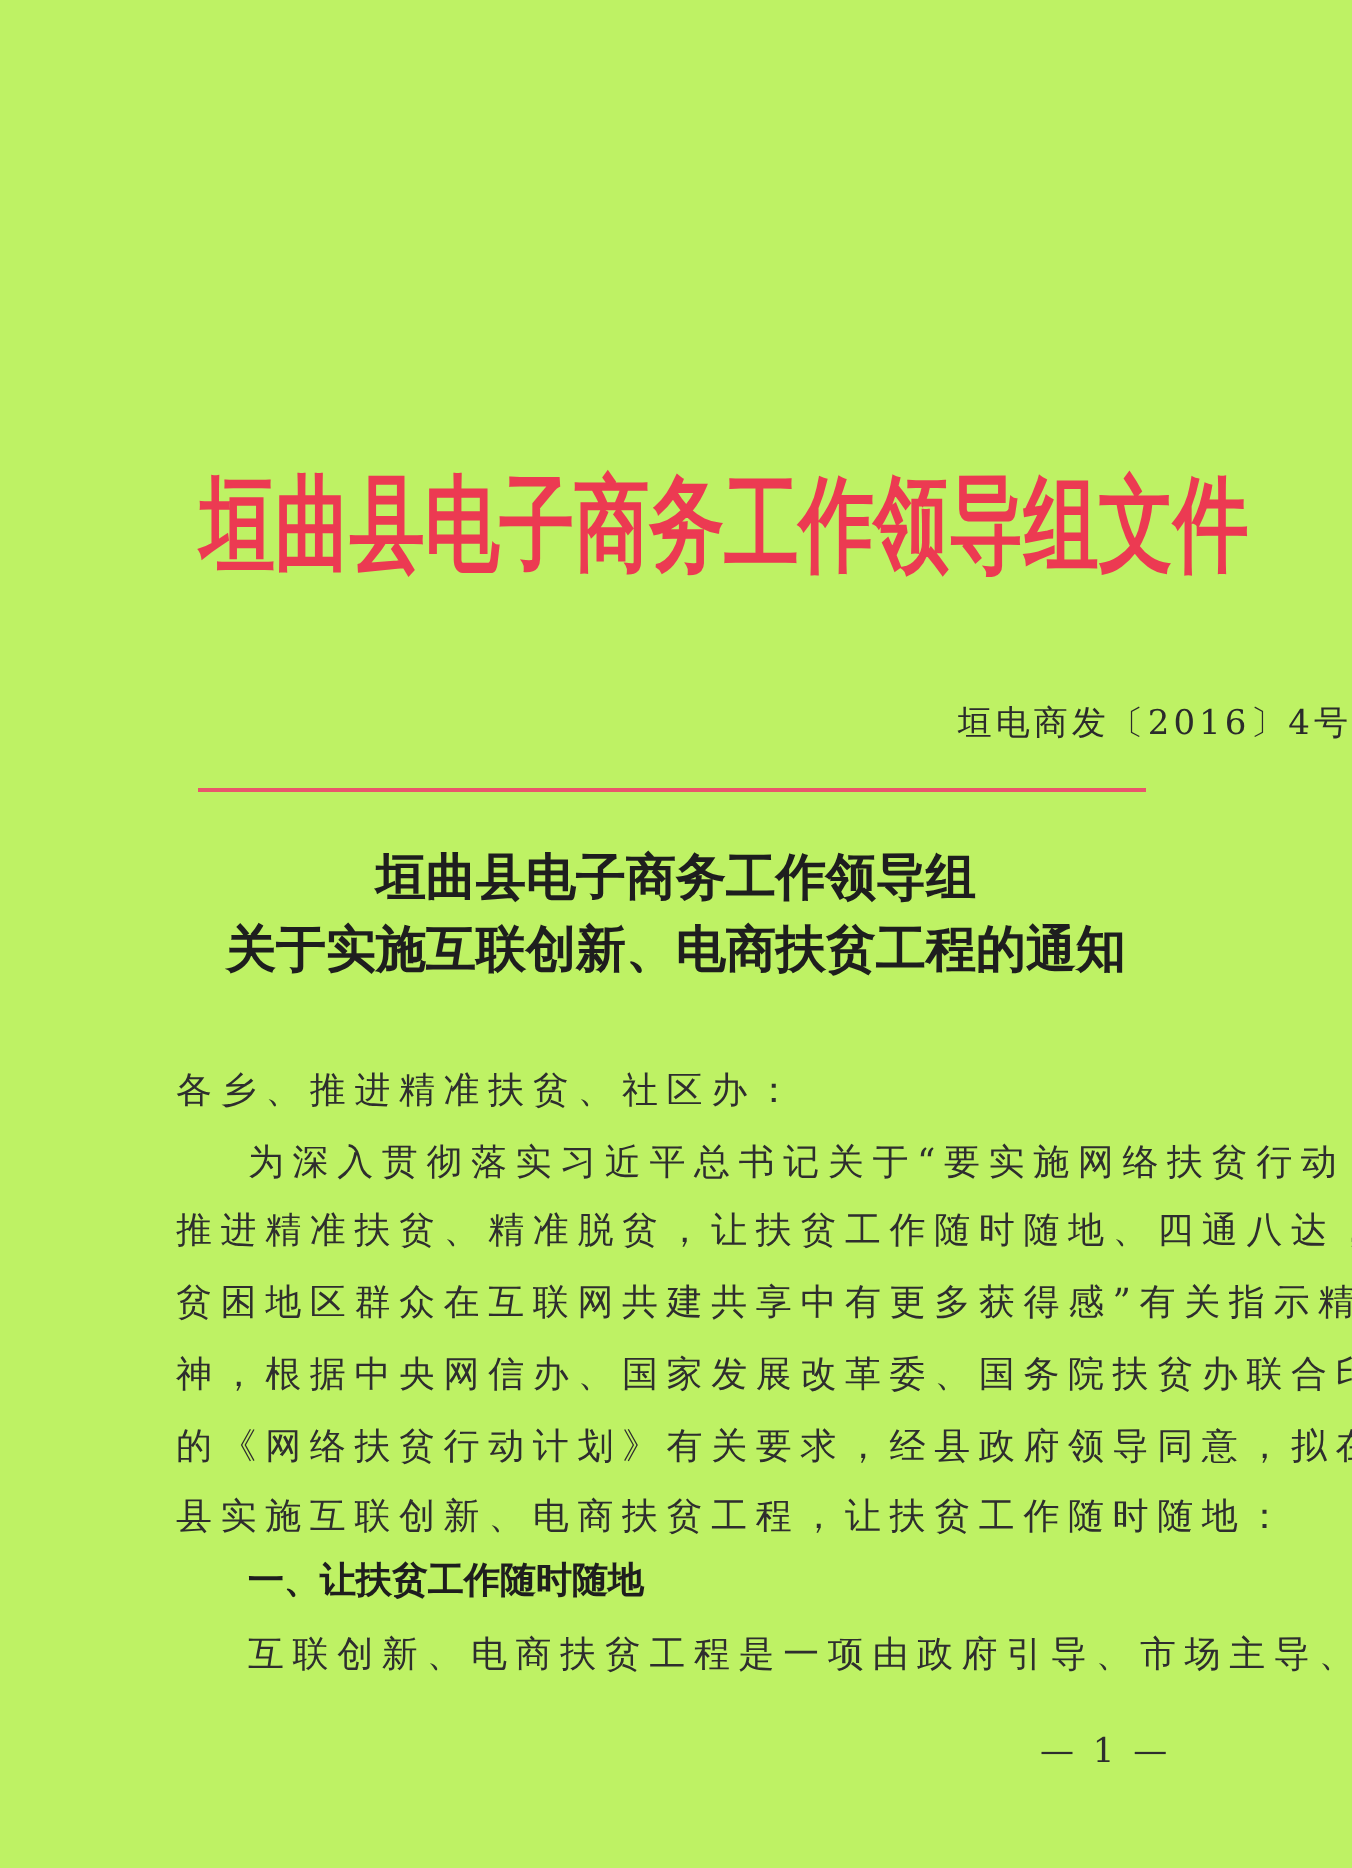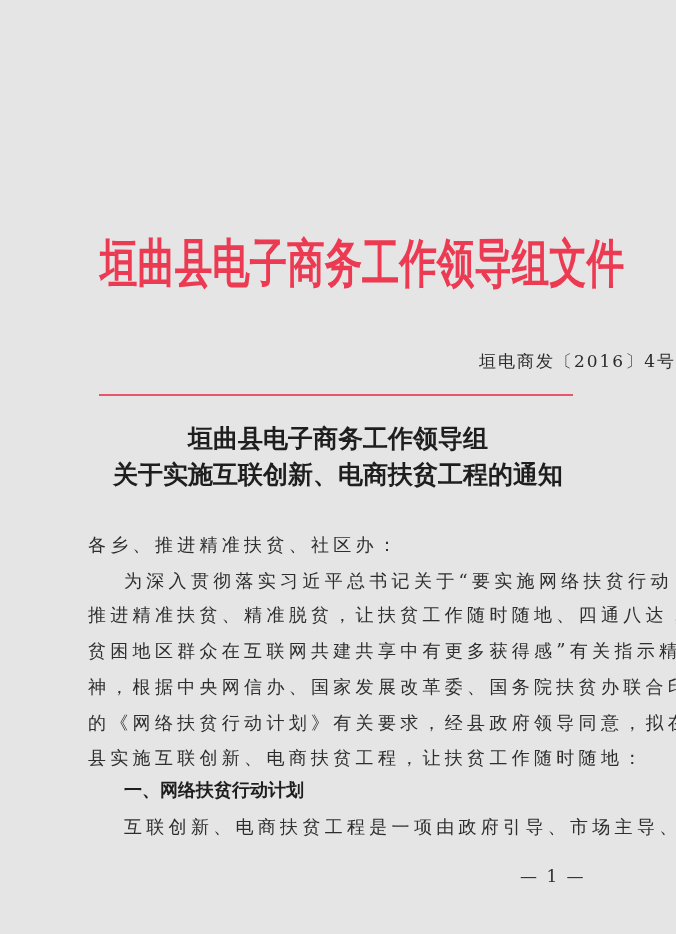--- a/index.html
+++ b/index.html
@@ -12,21 +12,21 @@
       height: 934px;
       position: relative;
       overflow: hidden;
       font-family: "DejaVu Serif", "Liberation Serif", serif;
       color: #2a2a2a;
     }
     .page {
       position: absolute;
       left: 0; top: 0;
       width: 676px; height: 934px;
-      background: #e5e5e5;
+      background: #bef264;
     }
     .red-header {
       position: absolute;
       left: 100px;
       top: 228px;
       width: 470px;
       height: 70px;
       white-space: nowrap;
       color: #ec3a52;
       font-family: "DejaVu Serif", "Liberation Serif", serif;
@@ -116,19 +116,19 @@
 
   <div class="body-line" style="top:533px;">各乡、推进精准扶贫、社区办：</div>
 
   <div class="body-line indent" style="top:569px;">为深入贯彻落实习近平总书记关于“要实施网络扶贫行动，</div>
   <div class="body-line" style="top:603px;">推进精准扶贫、精准脱贫，让扶贫工作随时随地、四通八达，让</div>
   <div class="body-line" style="top:639px;">贫困地区群众在互联网共建共享中有更多获得感”有关指示精</div>
   <div class="body-line" style="top:675px;">神，根据中央网信办、国家发展改革委、国务院扶贫办联合印发</div>
   <div class="body-line" style="top:711px;">的《网络扶贫行动计划》有关要求，经县政府领导同意，拟在我</div>
   <div class="body-line" style="top:746px;">县实施互联创新、电商扶贫工程，让扶贫工作随时随地：</div>
 
-  <div class="section-heading">一、网络扶贫行动计划</div>
+  <div class="section-heading">一、让扶贫工作随时随地</div>
 
   <div class="body-line indent" style="top:815px;">互联创新、电商扶贫工程是一项由政府引导、市场主导、社</div>
 
   <div class="page-number">— 1 —</div>
 
 </div>
 
 </body></html>

